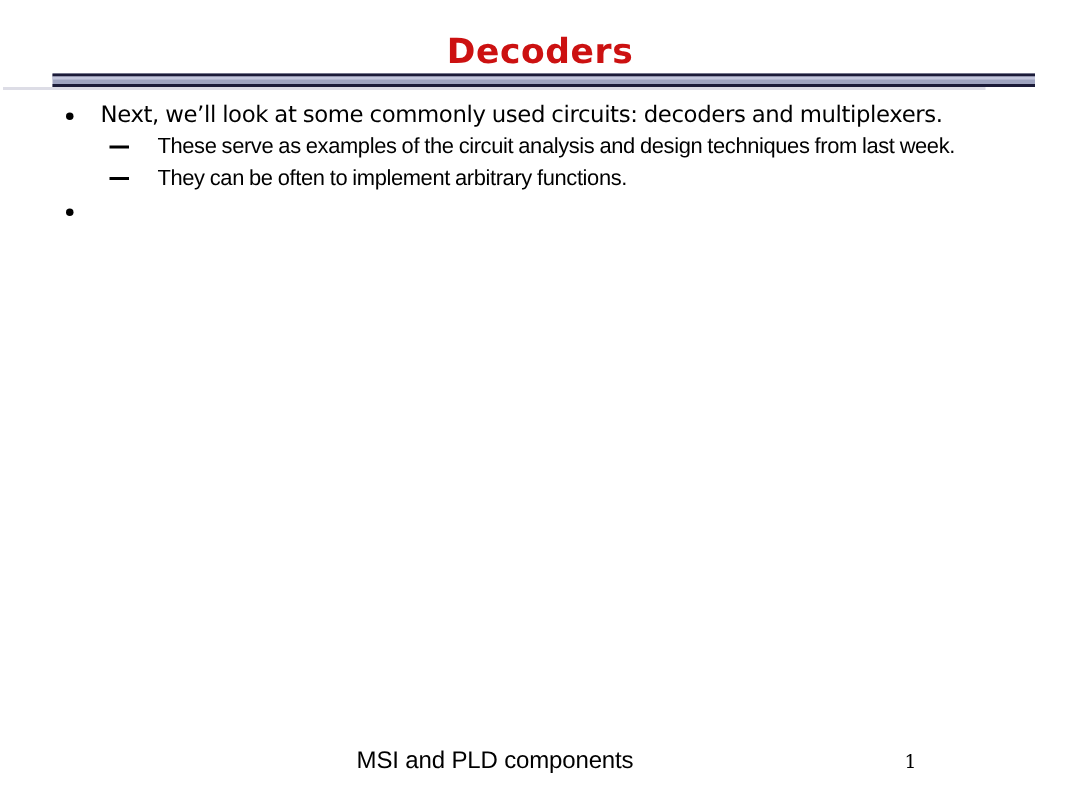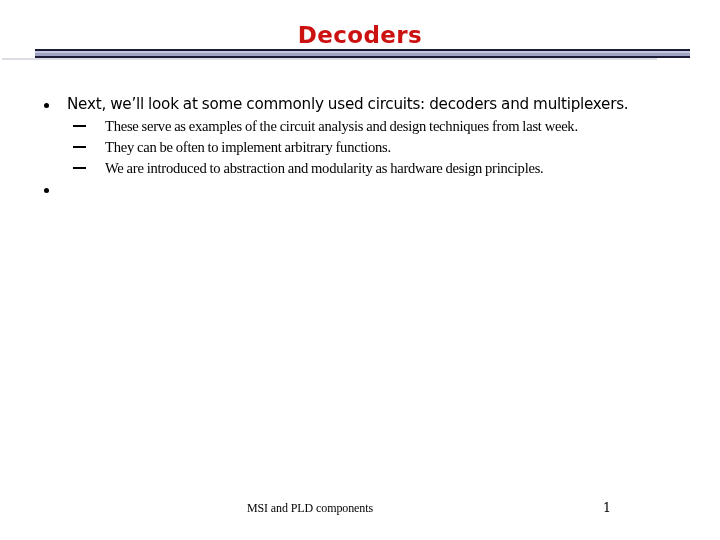--- a/index.html
+++ b/index.html
@@ -72,21 +72,20 @@
     height: 2px;
     background: #DDDDE6;
   }
 
   
   #body {
     position: absolute;
     left: 0;
     top: 66px;
     width: 720px;
-    margin-top: 28px;
   }
 
   .lvl1 {
     position: relative;
     padding-left: 67px;
     padding-right: 30px;
     min-height: 20px;
     margin-bottom: 0px;
   }
   .lvl1 .bullet-dot {
@@ -123,21 +122,21 @@
     position: absolute;
     left: 73px;
     top: 9px;
     width: 13px;
     height: 2px;
     background: #000000;
   }
   .lvl2 .lvl2-text {
     display: block;
     color: #000000;
-    font-family: Liberation Serif, serif;
+    font-family: Liberation Sans, sans-serif;
     font-size: 14.6px;
     line-height: 21px;
     letter-spacing: -0.25px;
     word-spacing: -0.4px;
   }
 
   
   #footer {
     position: absolute;
     left: 0;
@@ -145,24 +144,25 @@
     width: 720px;
     height: 20px;
   }
   #footer-label {
     position: absolute;
     left: 0;
     top: 0;
     width: 620px;
     text-align: center;
     color: #000000;
-    font-family: Liberation Serif, serif;
-    font-size: 12px;
+    font-family: Liberation Sans, sans-serif;
+    font-size: 16px;
     line-height: 16px;
     letter-spacing: -0.1px;
+    padding-left: 20px;
   }
   #footer-page-number {
     position: absolute;
     left: 585px;
     top: 0;
     width: 44px;
     text-align: center;
     color: #000000;
     font-family: "DejaVu Serif", serif;
     font-size: 12.5px;
@@ -193,24 +193,20 @@
     <div class="lvl2">
       <span class="bullet-dash"></span>
       <span class="lvl2-text">These serve as examples of the circuit analysis and design techniques from last week.</span>
     </div>
 
     <div class="lvl2">
       <span class="bullet-dash"></span>
       <span class="lvl2-text">They can be often to implement arbitrary functions.</span>
     </div>
 
-    <div class="lvl2">
-      <span class="bullet-dash"></span>
-      <span class="lvl2-text">We are introduced to abstraction and modularity as hardware design principles.</span>
-    </div>
 
     <div class="lvl1 wide">
       <span class="bullet-dot"></span>
     </div>
 
   </div>
 
   <div id="footer">
     <div id="footer-label">MSI and PLD components</div>
     <div id="footer-page-number">1</div>

